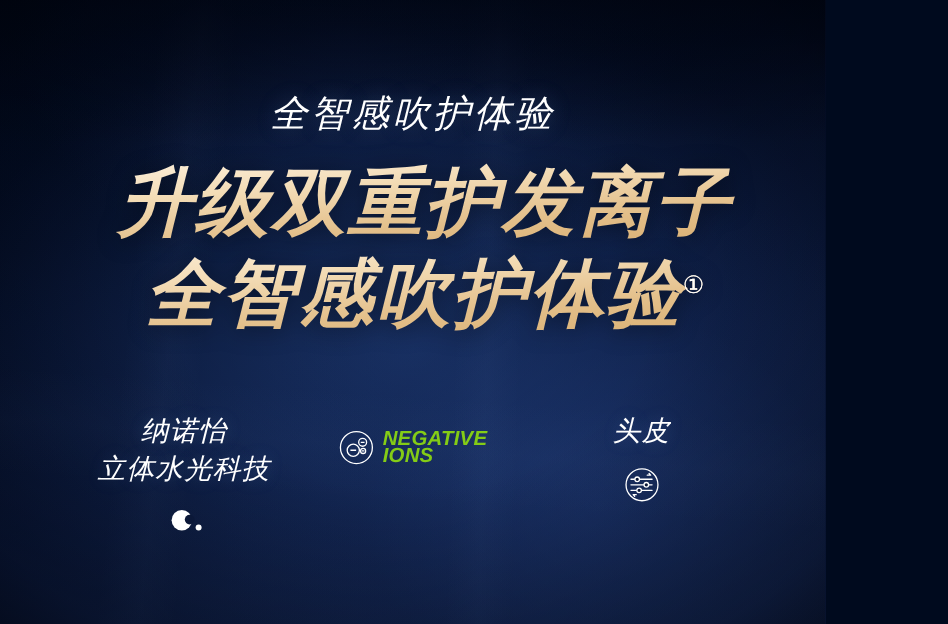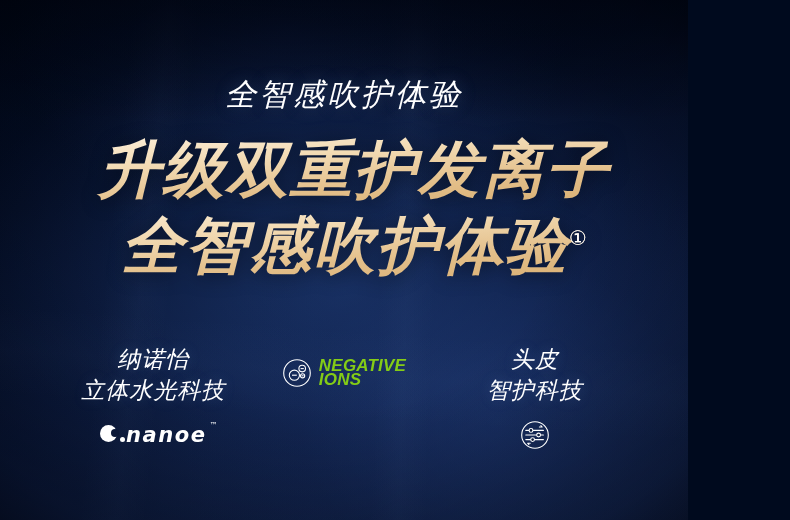--- a/index.html
+++ b/index.html
@@ -228,24 +228,20 @@
         <div class="feat-title">
           <span>纳诺怡</span><br>
           <span>立体水光科技</span>
         </div>
         <div class="feat-logo">
           <div class="nanoe-wrap">
             <div class="nanoe-mark">
               <div class="ball"></div>
               <div class="notch"></div>
               <div class="dot"></div>
-            </div>
-            <div class="nanoe-word">
-              <span>nanoe</span>
-              <span class="tm">™</span>
             </div>
           </div>
         </div>
       </div>
 
       <div class="feature">
         <div class="feat-logo">
           <span>
             <svg width="30" height="30" viewBox="0 0 30 30" fill="none" stroke="#ffffff" stroke-width="1.1">
               <circle cx="15" cy="15" r="13.3"></circle>
@@ -260,21 +256,20 @@
           <div class="logo-text">
             <span>NEGATIVE</span><br>
             <span>IONS</span>
           </div>
         </div>
       </div>
 
       <div class="feature">
         <div class="feat-title">
           <span>头皮</span><br>
-          <span>智护科技</span>
         </div>
         <div class="feat-logo">
           <span>
             <svg width="30" height="30" viewBox="0 0 30 30" fill="none" stroke="#ffffff" stroke-width="1.1" stroke-linecap="round" stroke-linejoin="round">
               <circle cx="15" cy="15" r="13.3"></circle>
               <line x1="5.8" y1="10.4" x2="23.4" y2="10.4"></line>
               <line x1="5.8" y1="15.0" x2="23.4" y2="15.0"></line>
               <line x1="5.8" y1="19.6" x2="23.4" y2="19.6"></line>
               <circle cx="11.0" cy="10.4" r="1.9" fill="#0b1838"></circle>
               <circle cx="18.6" cy="15.0" r="1.9" fill="#0b1838"></circle>

